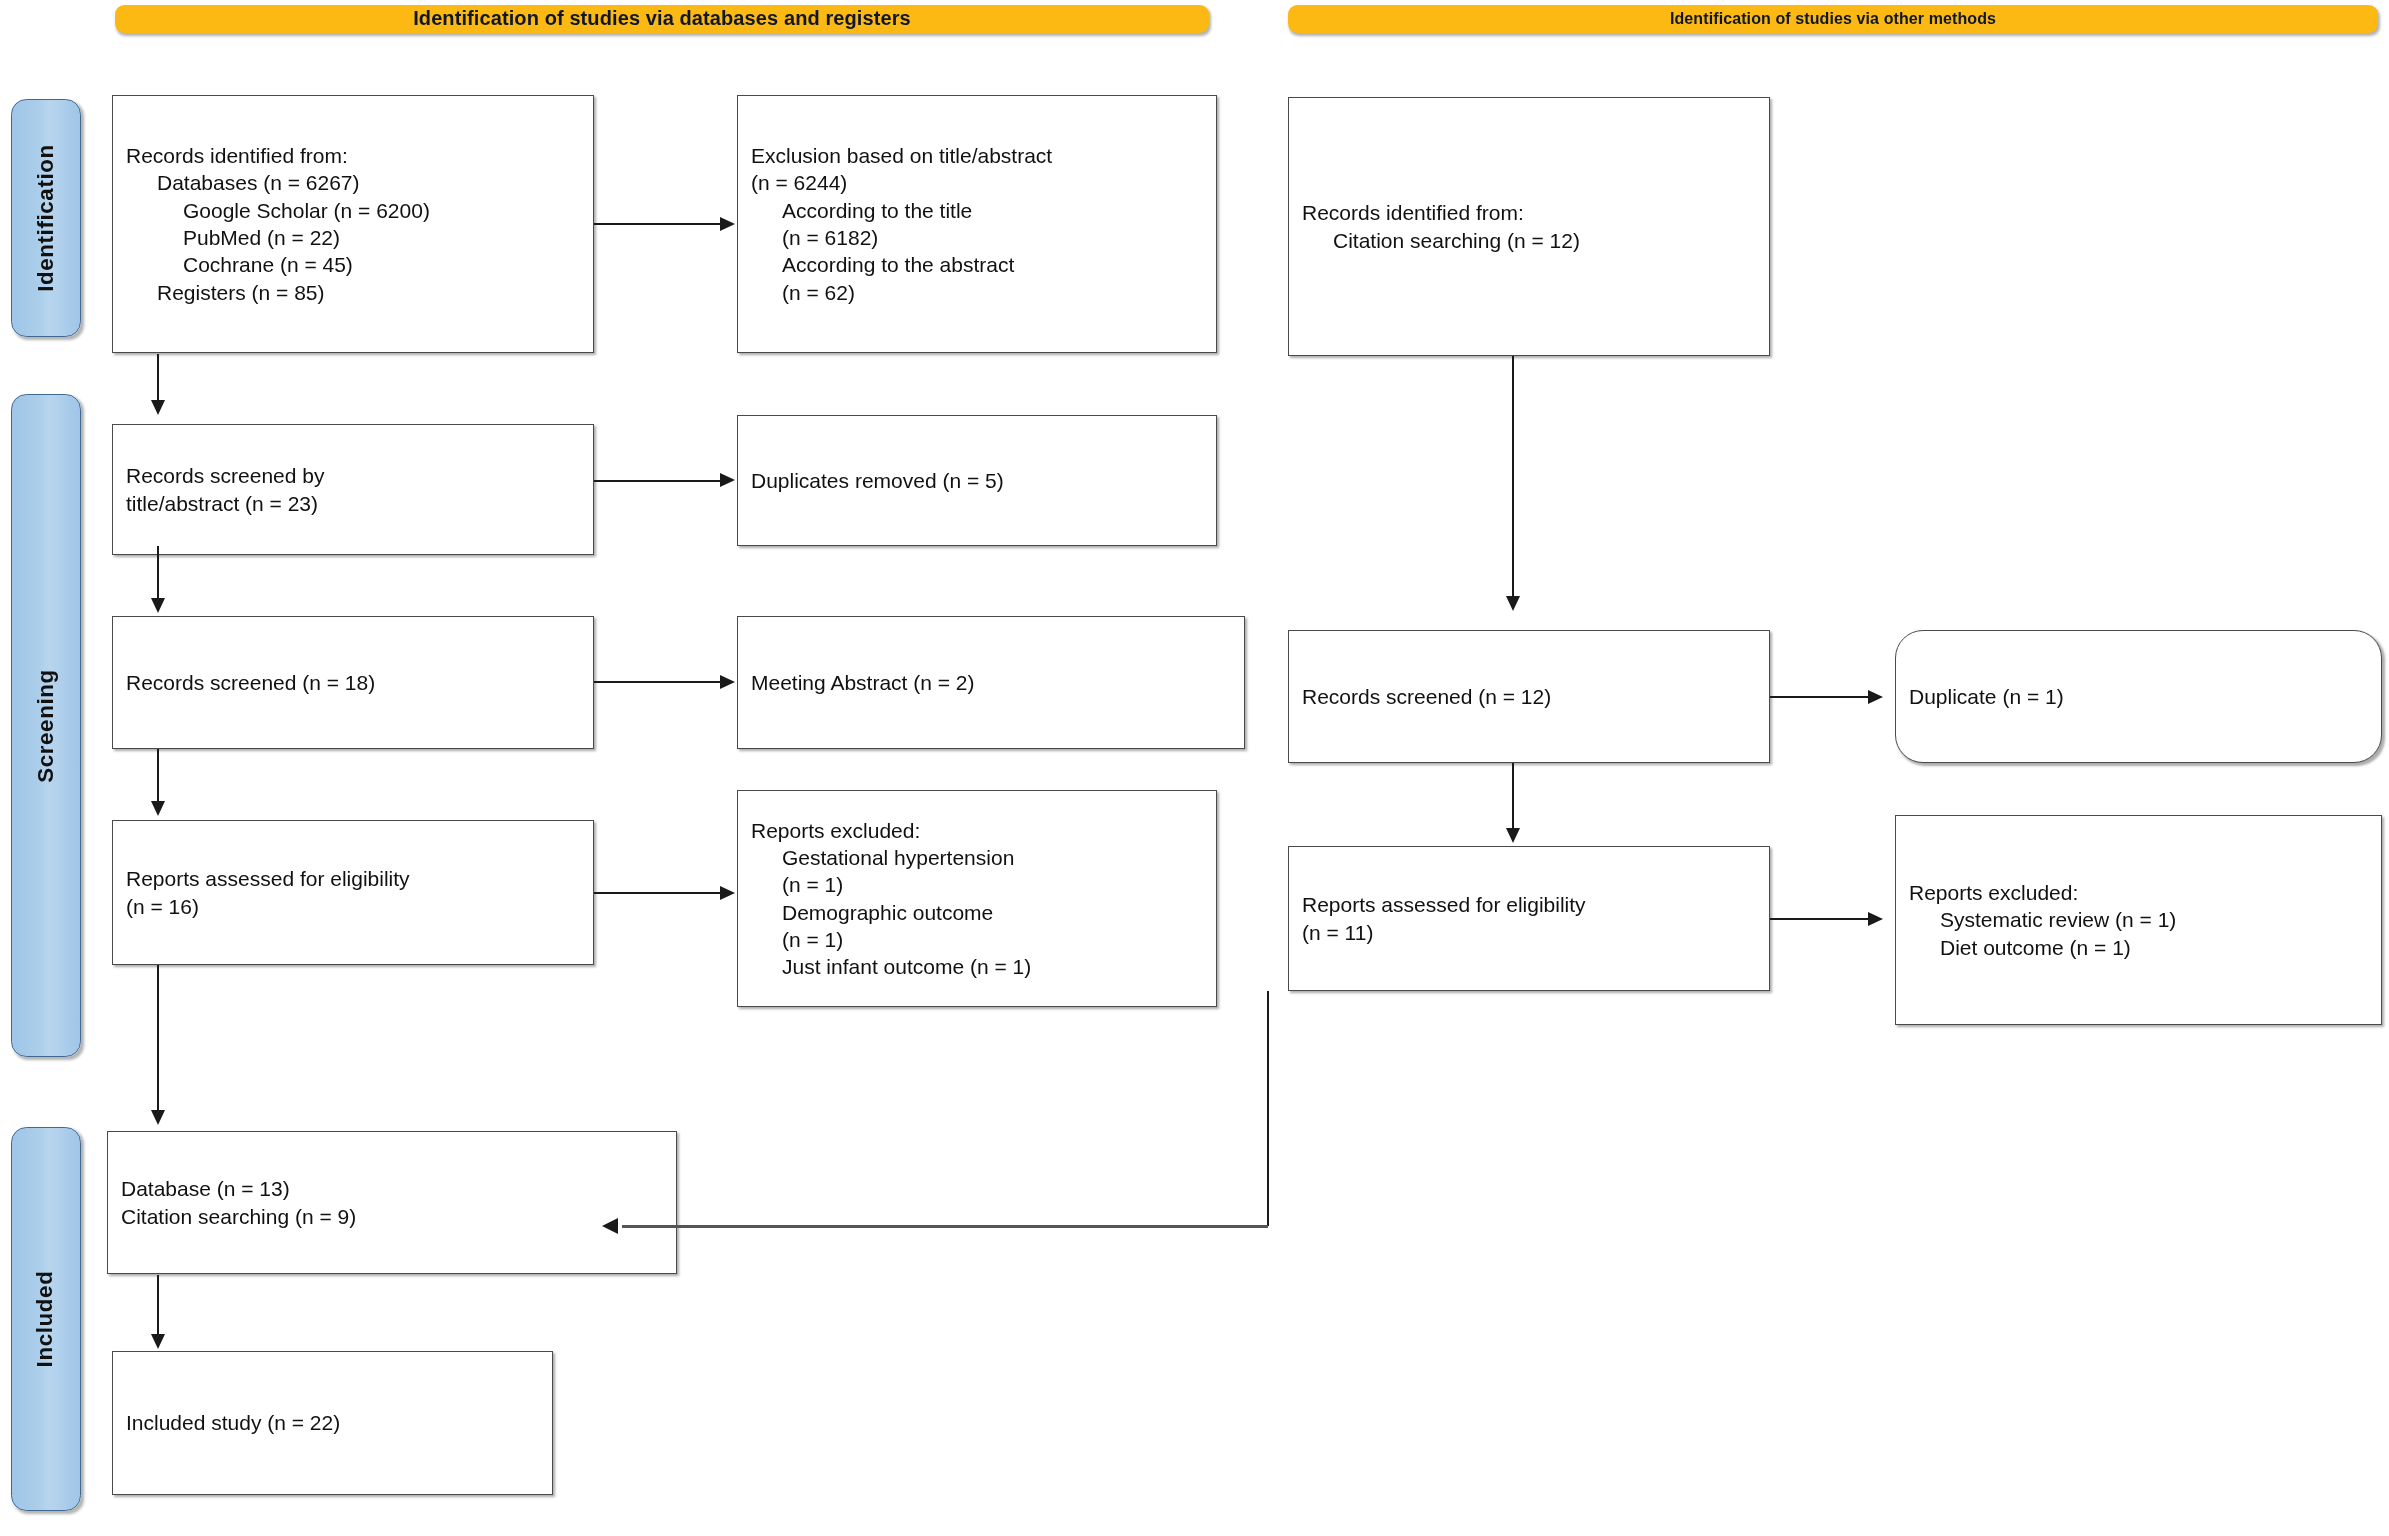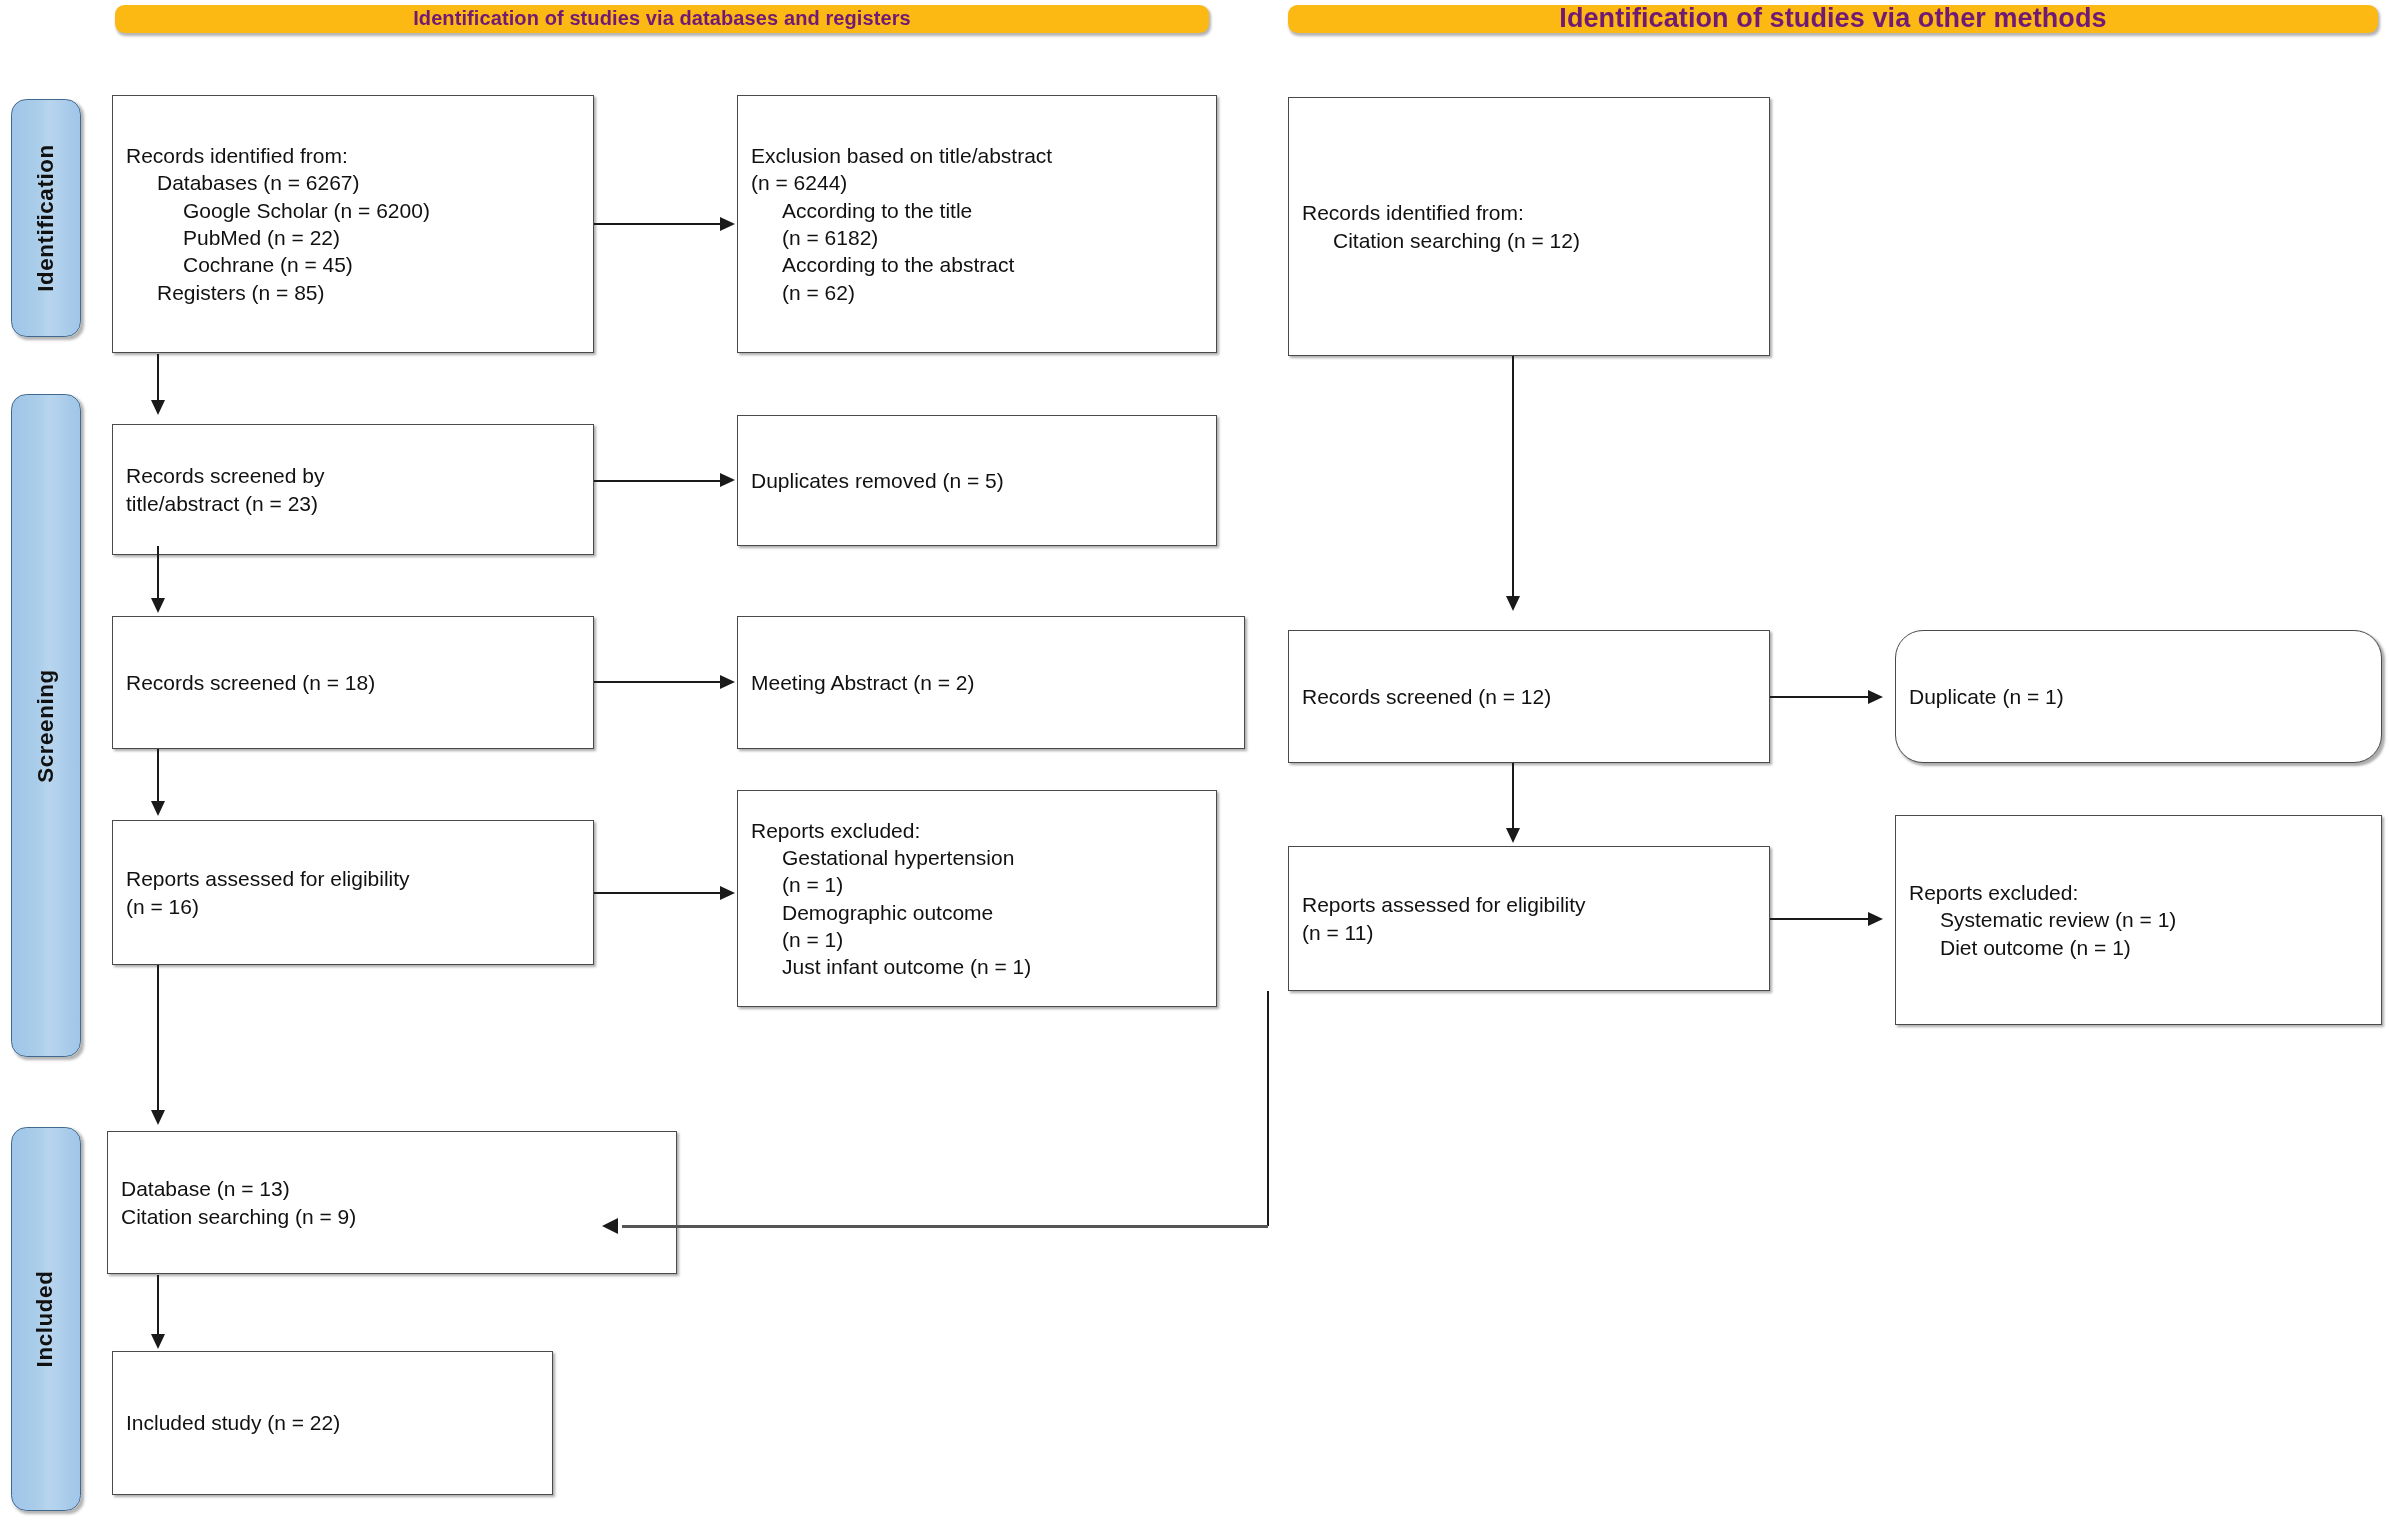--- a/index.html
+++ b/index.html
@@ -6,21 +6,21 @@
   body{font-family:"Liberation Sans", sans-serif;}
   #canvas{position:relative;width:2389px;height:1537px;background:#ffffff;overflow:hidden;}
 
   
   .phase-header{
     position:absolute;
     background:#fcb813;
     border-radius:9.4px;
     box-shadow:1.8px 2.4px 2.9px rgba(0,0,0,0.30);
     display:flex;align-items:center;justify-content:center;
-    color:#701a75;
+    color:#0f172a;
     font-weight:bold;
     letter-spacing:0.1px;
   }
 
   
   .side-rail{
     position:absolute;
     background:linear-gradient(to right,#9fc5e8 0%,#a9cce9 35%,#b8d5ee 55%,#9fc5e8 100%);
     border:1.2px solid #41698f;
     border-radius:15.3px;
@@ -82,21 +82,21 @@
 </style>
 </head>
 <body>
 
 <div id="canvas">
 
   <div class="phase-header" style="left:115px;top:4.7px;width:1094px;height:28px;font-size:20px;">
     <span>Identification of studies via databases and registers</span>
   </div>
 
-  <div class="phase-header" style="left:1288px;top:4.7px;width:1090px;height:28px;font-size:27px;">
+  <div class="phase-header" style="left:1288px;top:4.7px;width:1090px;height:28px;font-size:16px;">
     <span>Identification of studies via other methods</span>
   </div>
 
   <div class="side-rail" style="left:10.6px;top:99px;width:68px;height:236px;">
     <span class="rail-label">Identification</span>
   </div>
 
   <div class="side-rail" style="left:10.6px;top:394px;width:68px;height:661px;">
     <span class="rail-label">Screening</span>
   </div>

